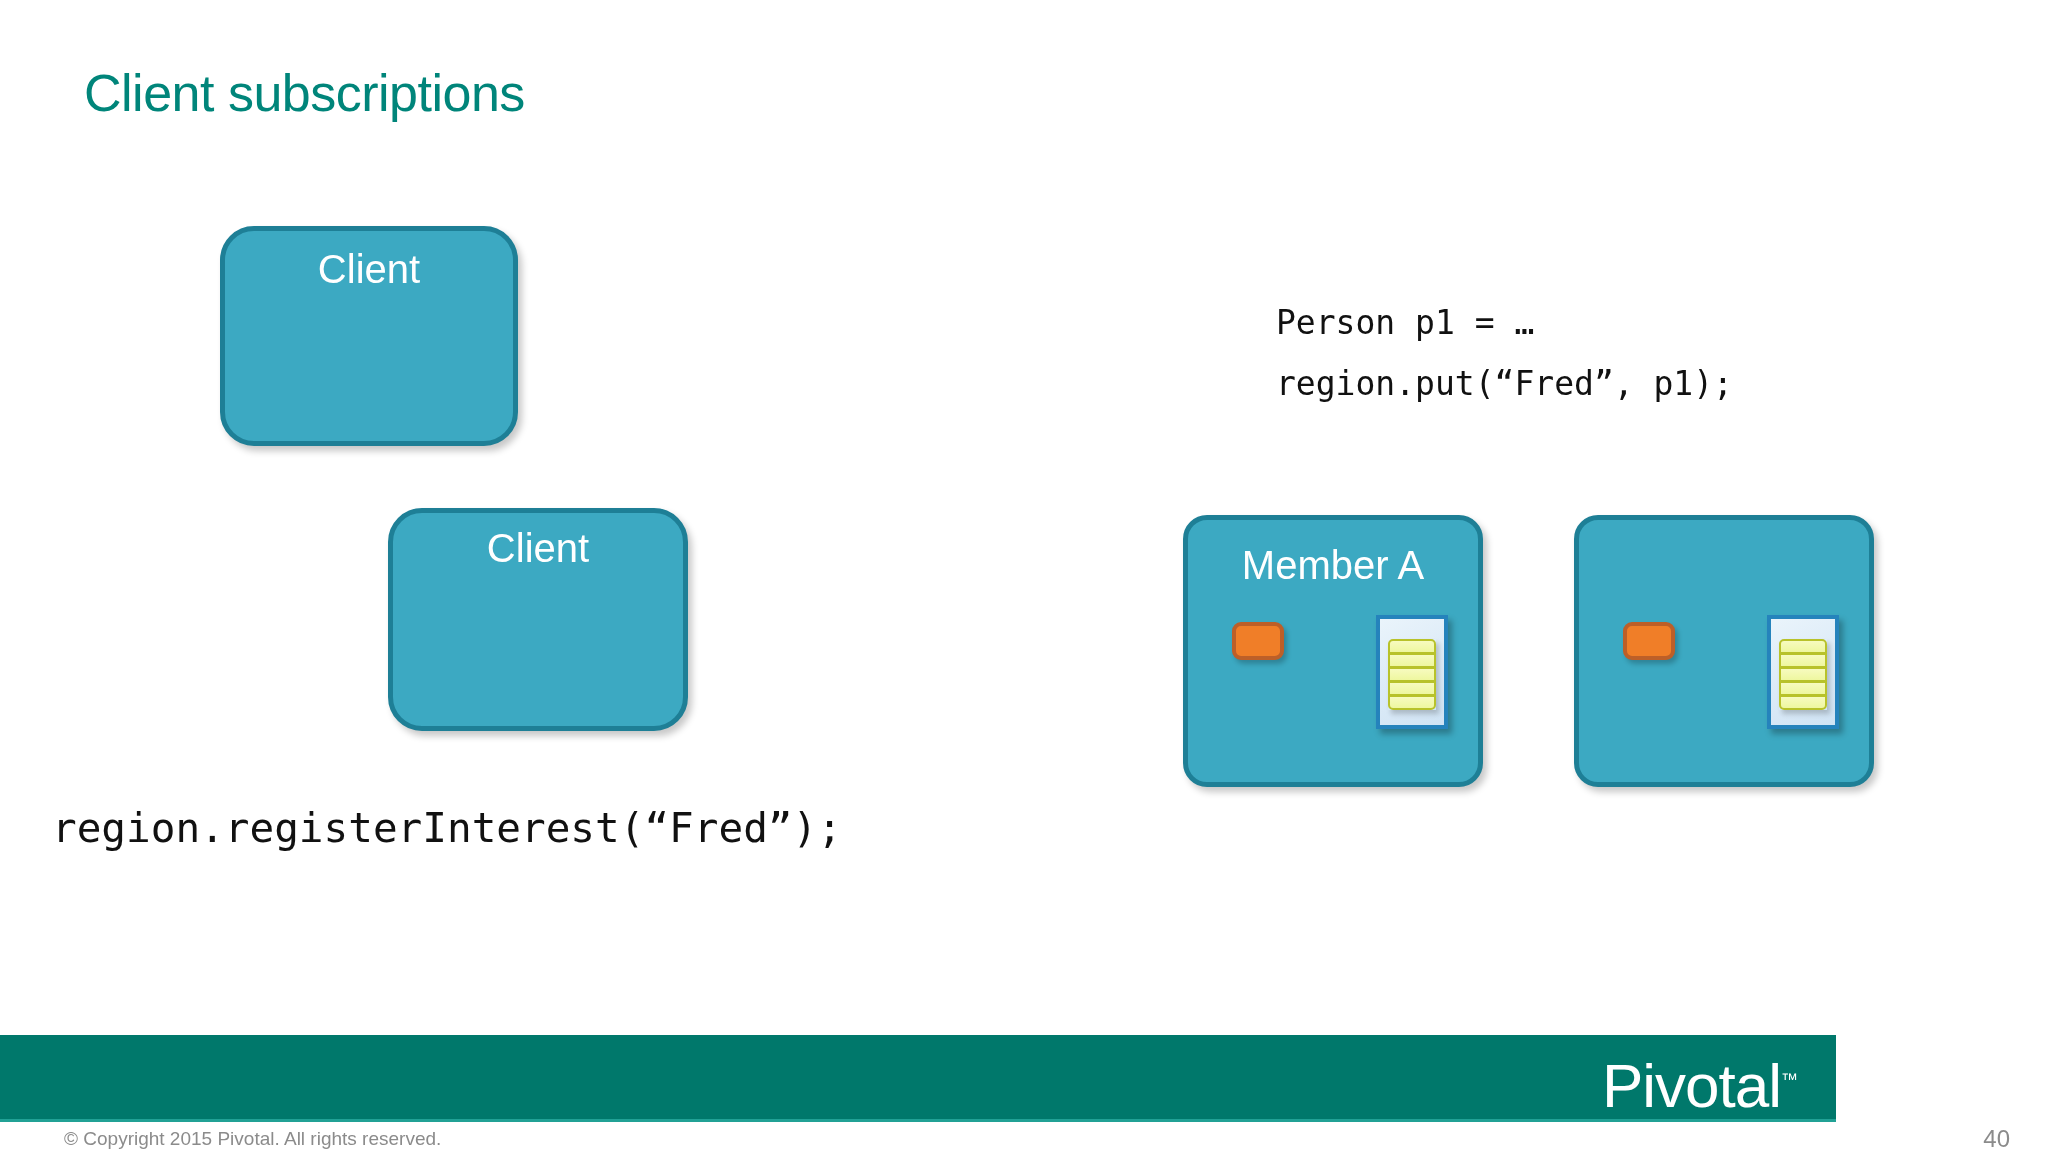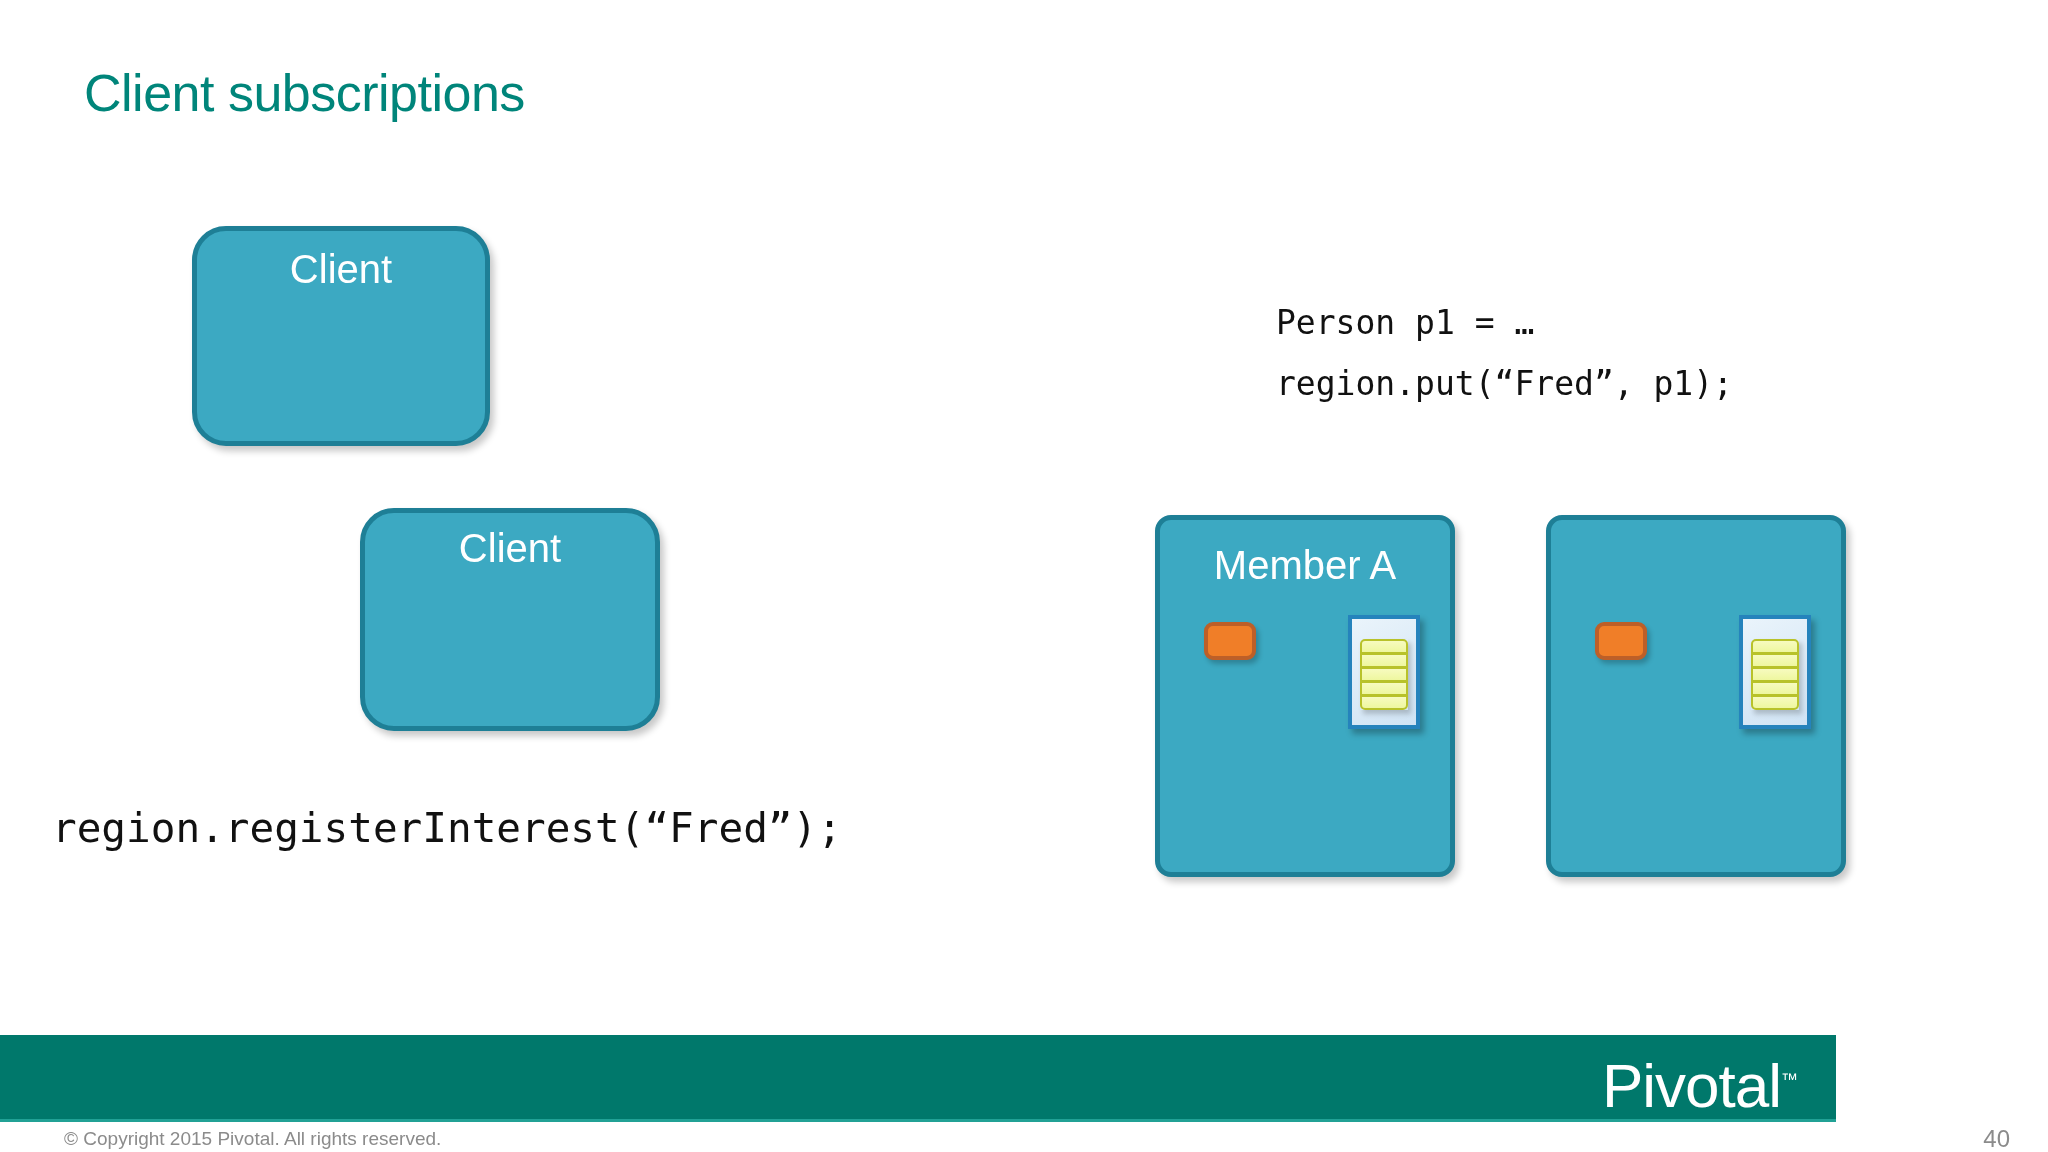--- a/index.html
+++ b/index.html
@@ -30,20 +30,21 @@
     white-space: nowrap;
   }
 
   
   .node {
     position: absolute;
     background: #3CA9C2;
     border: 5px solid #1E7F96;
     box-sizing: border-box;
     box-shadow: 4px 5px 7px rgba(0,0,0,0.22);
+    margin-left: 28px;
   }
   .node-label {
     position: absolute;
     left: 0;
     right: 0;
     text-align: center;
     color: #ffffff;
     font-size: 40px;
     line-height: 44px;
     white-space: nowrap;
@@ -64,23 +65,23 @@
     top: 508px;
     width: 300px;
     height: 223px;
     border-radius: 34px;
   }
   .client-2 .node-label { top: 13px; }
 
   
   .member {
     width: 300px;
-    height: 362px;
+    height: 272px;
     top: 515px;
-    border-radius: 16px;
+    border-radius: 24px;
   }
   .member .node-label { top: 23px; }
   .member-a { left: 1155px; }
   .member-b { left: 1546px; }
 
   
   .orange-chip {
     position: absolute;
     left: 44px;
     top: 102px;

